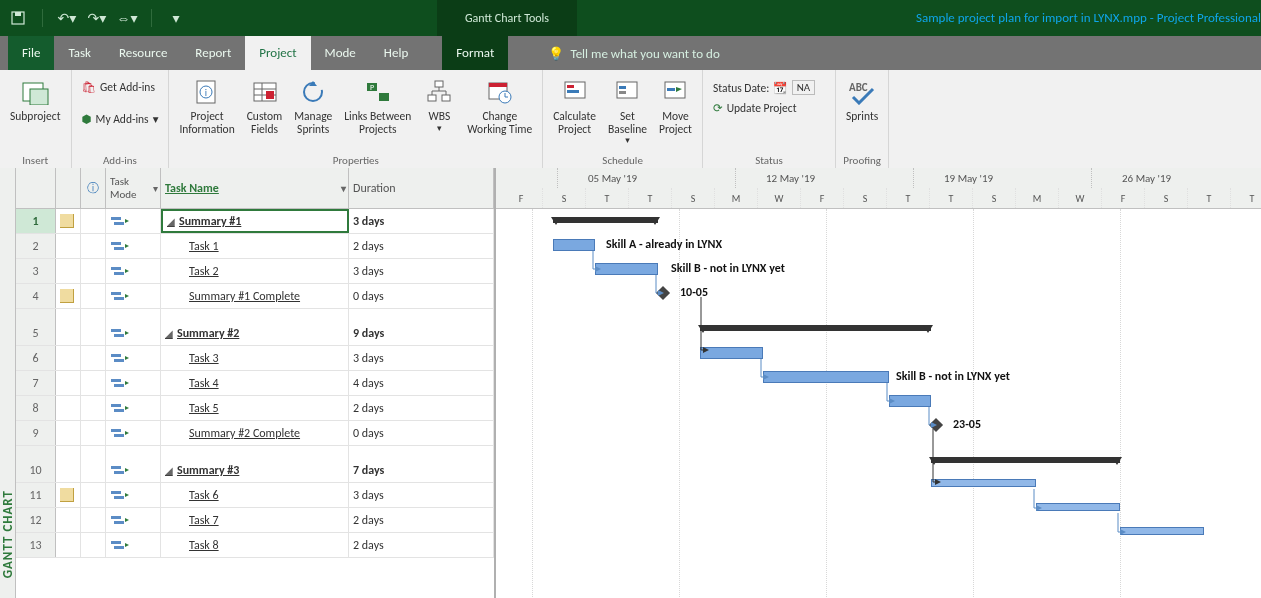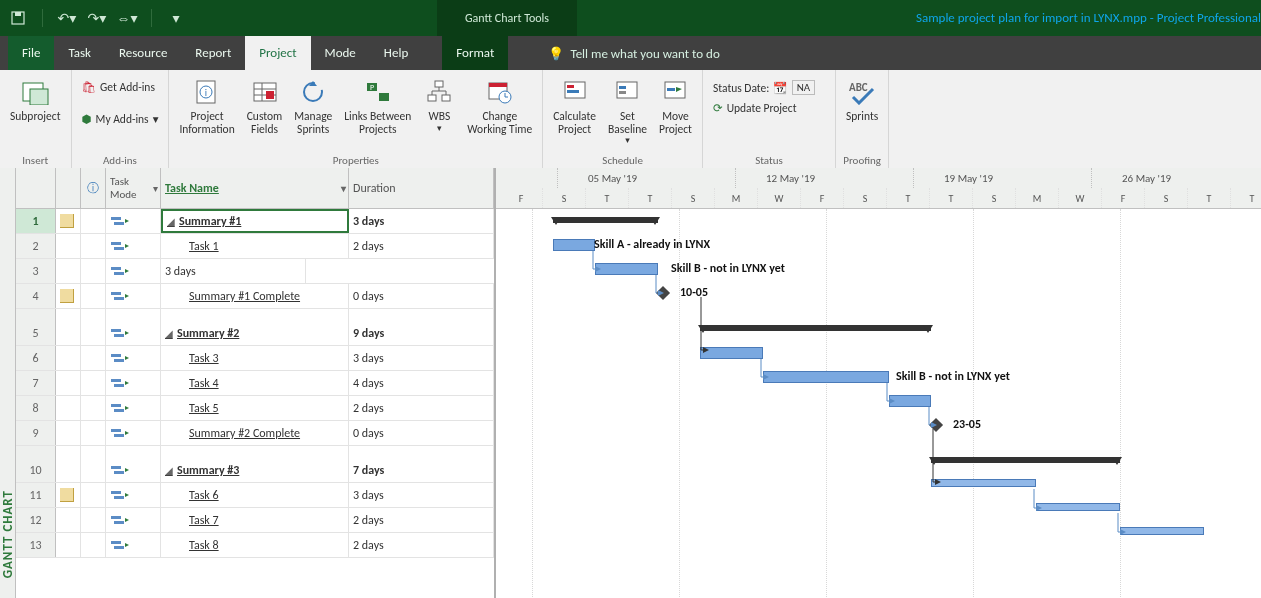--- a/index.html
+++ b/index.html
@@ -62,21 +62,21 @@
     right: 0;
     text-align: right;
     top: 10px;
     font-size: 13px;
     color: #0ea5e9;
     pointer-events: none;
   }
   
   .ribbon-tabs {
     height: 34px;
-    background: #404040;
+    background: #737373;
     display: flex;
     align-items: center;
     padding-left: 8px;
     color: #eaf7ee;
     position: relative;
   }
   .ribbon-tabs .tab {
     padding: 0 14px;
     height: 34px;
     line-height: 34px;
@@ -666,20 +666,23 @@
           <div class="cell col-flag"></div>
           <div class="cell col-info"></div>
           <div class="cell col-mode">
             <span class="mode-icon">
               <svg width="20" height="12">
                 <rect x="1" y="2" width="10" height="3" fill="#5b8cc5"></rect>
                 <rect x="4" y="7" width="10" height="3" fill="#5b8cc5"></rect>
                 <polygon points="15,4 19,6 15,8" fill="#2f7a3c"></polygon>
               </svg>
             </span>
+          </div>
+          <div class="cell col-name">
+            <span class="task-name sub">Task 2</span>
           </div>
           <div class="cell col-dur">3 days</div>
         </div>
         <div class="row">
           <div class="cell col-rownum">4</div>
           <div class="cell col-flag">
             <div class="note-flag"></div>
           </div>
           <div class="cell col-info"></div>
           <div class="cell col-mode">
@@ -913,21 +916,21 @@
         </div>
     </div>
     <div class="gantt-body" id="gantt-body">
         <div class="gridline" style="left: 36px;"></div>
         <div class="gridline" style="left: 183px;"></div>
         <div class="gridline" style="left: 330px;"></div>
         <div class="gridline" style="left: 477px;"></div>
         <div class="gridline" style="left: 624px;"></div>
         <div class="summary-bar" style="left: 57px; width: 105px; top: 8px;"></div>
         <div class="bar" style="left: 57px; width: 42px; top: 30px;"></div>
-        <div class="bar-label" style="left: 98px; top: 28px;">Skill A - already in LYNX</div>
+        <div class="bar-label" style="left: 110px; top: 28px;">Skill A - already in LYNX</div>
         <div class="bar" style="left: 99px; width: 63px; top: 54px;"></div>
         <div class="bar-label" style="left: 175px; top: 52px;">Skill B - not in LYNX yet</div>
         <div class="milestone" style="left: 162px; top: 79px;"></div>
         <div class="bar-label" style="left: 184px; top: 76px;">10-05</div>
         <div class="summary-bar" style="left: 204px; width: 231px; top: 116px;"></div>
         <div class="bar" style="left: 204px; width: 63px; top: 138px;"></div>
         <div class="bar" style="left: 267px; width: 126px; top: 162px;"></div>
         <div class="bar-label" style="left: 400px; top: 160px;">Skill B - not in LYNX yet</div>
         <div class="bar" style="left: 393px; width: 42px; top: 186px;"></div>
         <div class="milestone" style="left: 435px; top: 211px;"></div>

